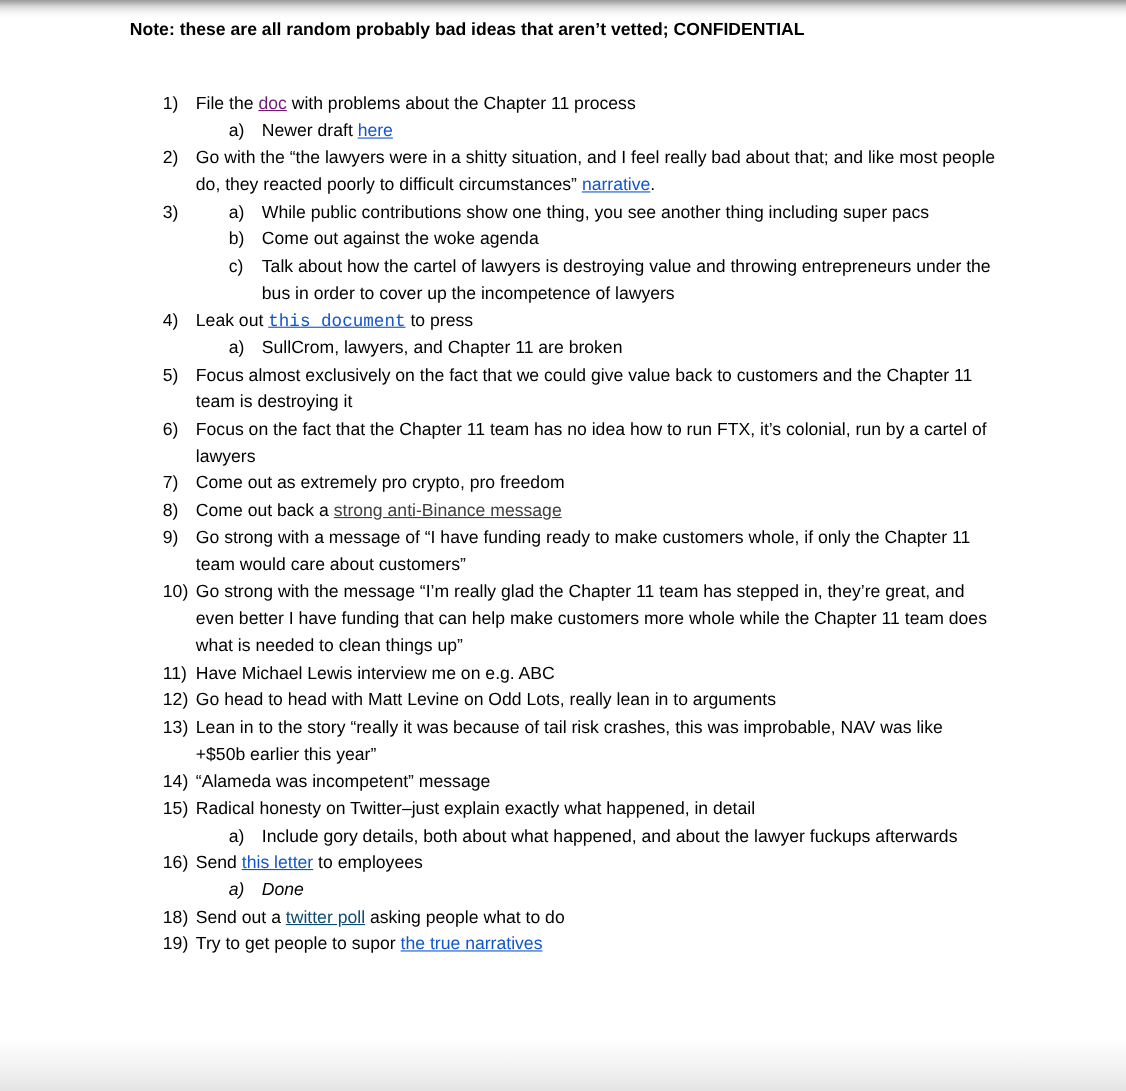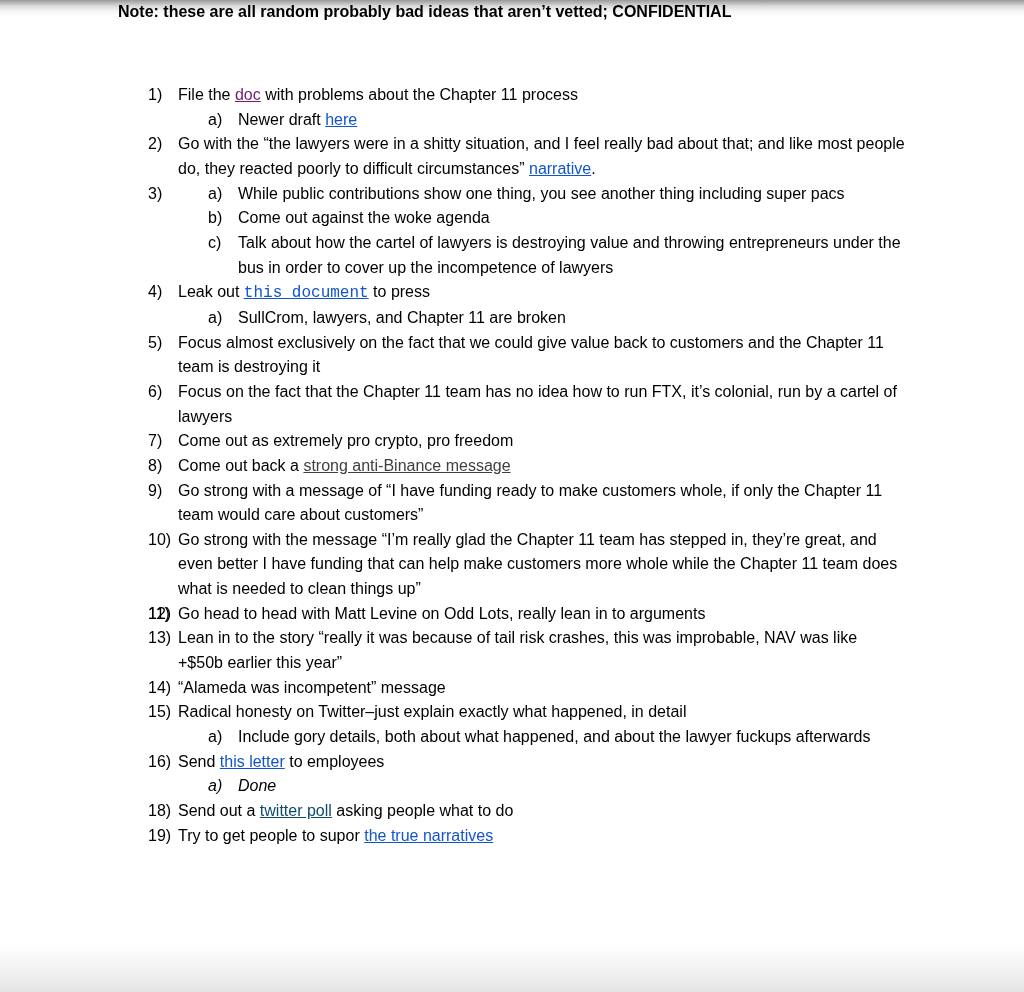--- a/index.html
+++ b/index.html
@@ -16,21 +16,21 @@
     position:absolute; left:0; top:0; width:1024px; height:16px;
     background:linear-gradient(180deg, #999999 0px, #d9d9d9 6px, #f4f4f4 11px, #ffffff 16px);
     pointer-events:none;
   }
   .bottom-shade {
     position:absolute; left:0; bottom:0; width:1024px; height:48px;
     background:linear-gradient(180deg, rgba(229,229,229,0) 0%, rgba(229,229,229,0.55) 60%, #e4e4e4 100%);
     pointer-events:none;
   }
   .doc-title {
-    position:absolute; left:118px; top:0;
+    position:absolute; left:118px; top:16px;
     font-size:16px; font-weight:bold; line-height:24.65px;
     white-space:nowrap;
   }
   .doc-list {
     position:absolute; left:0; top:83px; width:905px;
     font-size:16px; line-height:24.65px;
   }
   .li { position:relative; }
   .li.lvl1 { padding-left:178px; }
   .li.lvl1 > .marker { position:absolute; left:148px; top:0; }
@@ -54,21 +54,21 @@
       <div class="li lvl2"><span class="marker">b)</span><span><span>Come out against the woke agenda</span></span></div>
       <div class="li lvl2"><span class="marker">c)</span><span><span>Talk about how the cartel of lawyers is destroying value and throwing entrepreneurs under the bus in order to cover up the incompetence of lawyers</span></span></div>
       <div class="li lvl1"><span class="marker">4)</span><span><span>Leak out </span><a class="doclink" style="color: rgb(17, 85, 204); font-family: Liberation Mono, monospace;">this document</a><span> to press</span></span></div>
       <div class="li lvl2"><span class="marker">a)</span><span><span>SullCrom, lawyers, and Chapter 11 are broken</span></span></div>
       <div class="li lvl1"><span class="marker">5)</span><span><span>Focus almost exclusively on the fact that we could give value back to customers and the Chapter 11 team is destroying it</span></span></div>
       <div class="li lvl1"><span class="marker">6)</span><span><span>Focus on the fact that the Chapter 11 team has no idea how to run FTX, it’s colonial, run by a cartel of lawyers</span></span></div>
       <div class="li lvl1"><span class="marker">7)</span><span><span>Come out as extremely pro crypto, pro freedom</span></span></div>
       <div class="li lvl1"><span class="marker">8)</span><span><span>Come out back a </span><a class="doclink" style="color: #404040;">strong anti-Binance message</a></span></div>
       <div class="li lvl1"><span class="marker">9)</span><span><span>Go strong with a message of “I have funding ready to make customers whole, if only the Chapter 11 team would care about customers”</span></span></div>
       <div class="li lvl1"><span class="marker">10)</span><span><span>Go strong with the message “I’m really glad the Chapter 11 team has stepped in, they’re great, and even better I have funding that can help make customers more whole while the Chapter 11 team does what is needed to clean things up”</span></span></div>
-      <div class="li lvl1"><span class="marker">11)</span></div>
+      <div class="li lvl1"><span class="marker">11)</span><span><span>Have Michael Lewis interview me on e.g. ABC</span></span></div>
       <div class="li lvl1"><span class="marker">12)</span><span><span>Go head to head with Matt Levine on Odd Lots, really lean in to arguments</span></span></div>
       <div class="li lvl1"><span class="marker">13)</span><span><span>Lean in to the story “really it was because of tail risk crashes, this was improbable, NAV was like +$50b earlier this year”</span></span></div>
       <div class="li lvl1"><span class="marker">14)</span><span><span>“Alameda was incompetent” message</span></span></div>
       <div class="li lvl1"><span class="marker">15)</span><span><span>Radical honesty on Twitter–just explain exactly what happened, in detail</span></span></div>
       <div class="li lvl2"><span class="marker">a)</span><span><span>Include gory details, both about what happened, and about the lawyer fuckups afterwards</span></span></div>
       <div class="li lvl1"><span class="marker">16)</span><span><span>Send </span><a class="doclink" style="color: rgb(17, 85, 204);">this letter</a><span> to employees</span></span></div>
       <div class="li lvl2 italic"><span class="marker">a)</span><span><span>Done</span></span></div>
       <div class="li lvl1"><span class="marker">18)</span><span><span>Send out a </span><a class="doclink" style="color: #0c4a6e;">twitter poll</a><span> asking people what to do</span></span></div>
       <div class="li lvl1"><span class="marker">19)</span><span><span>Try to get people to supor </span><a class="doclink" style="color: rgb(17, 85, 204);">the true narratives</a></span></div>
     </div>

